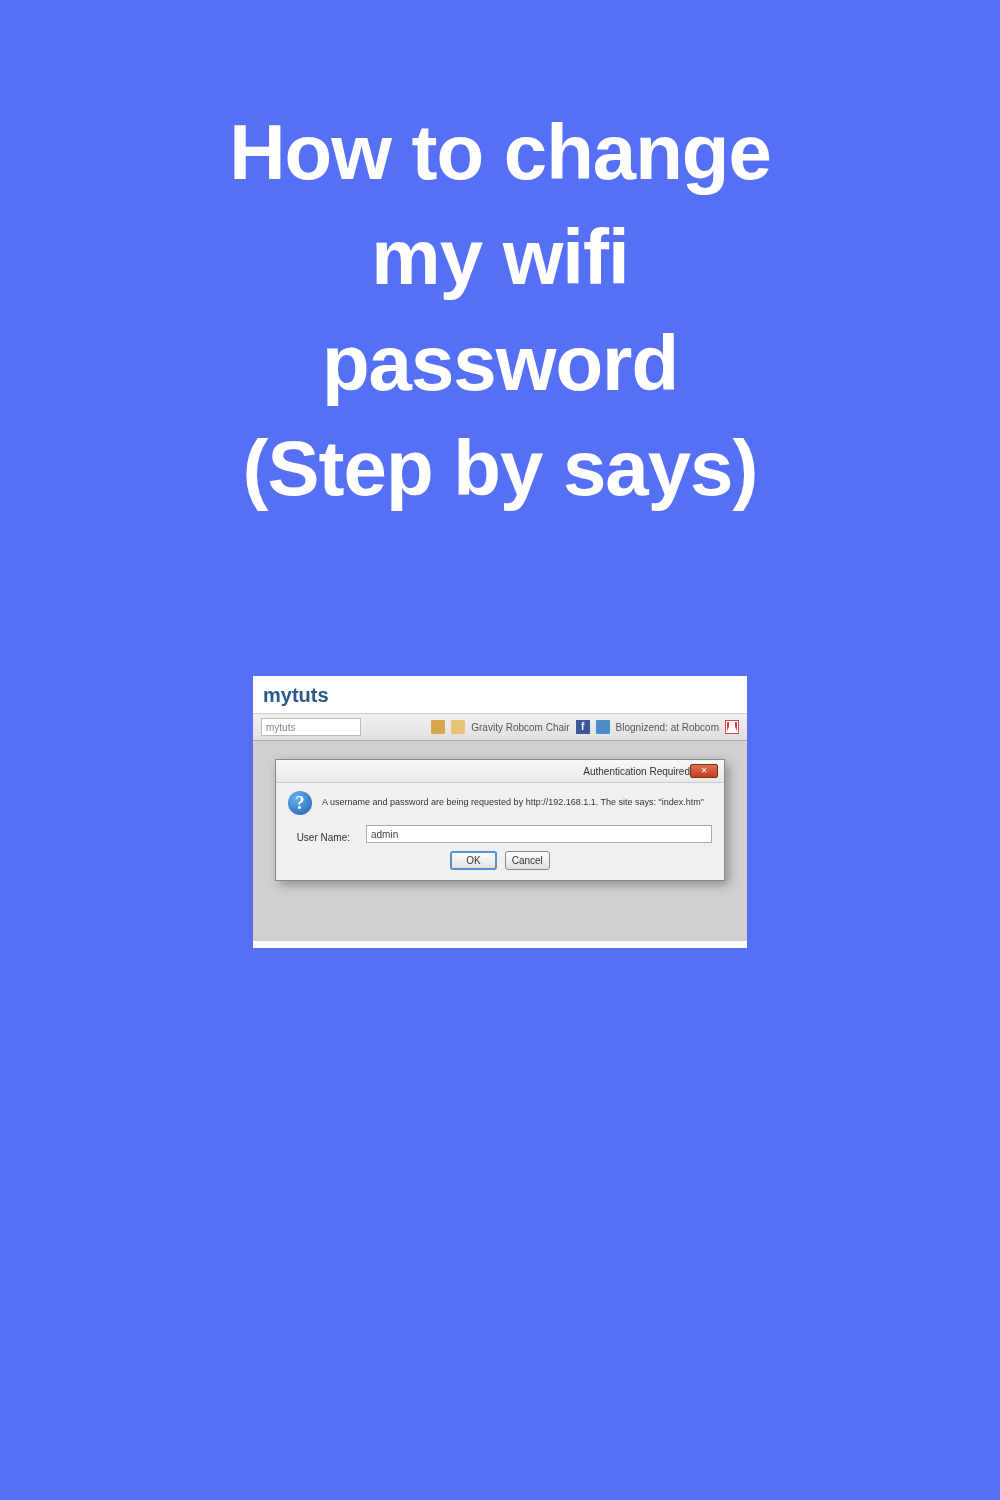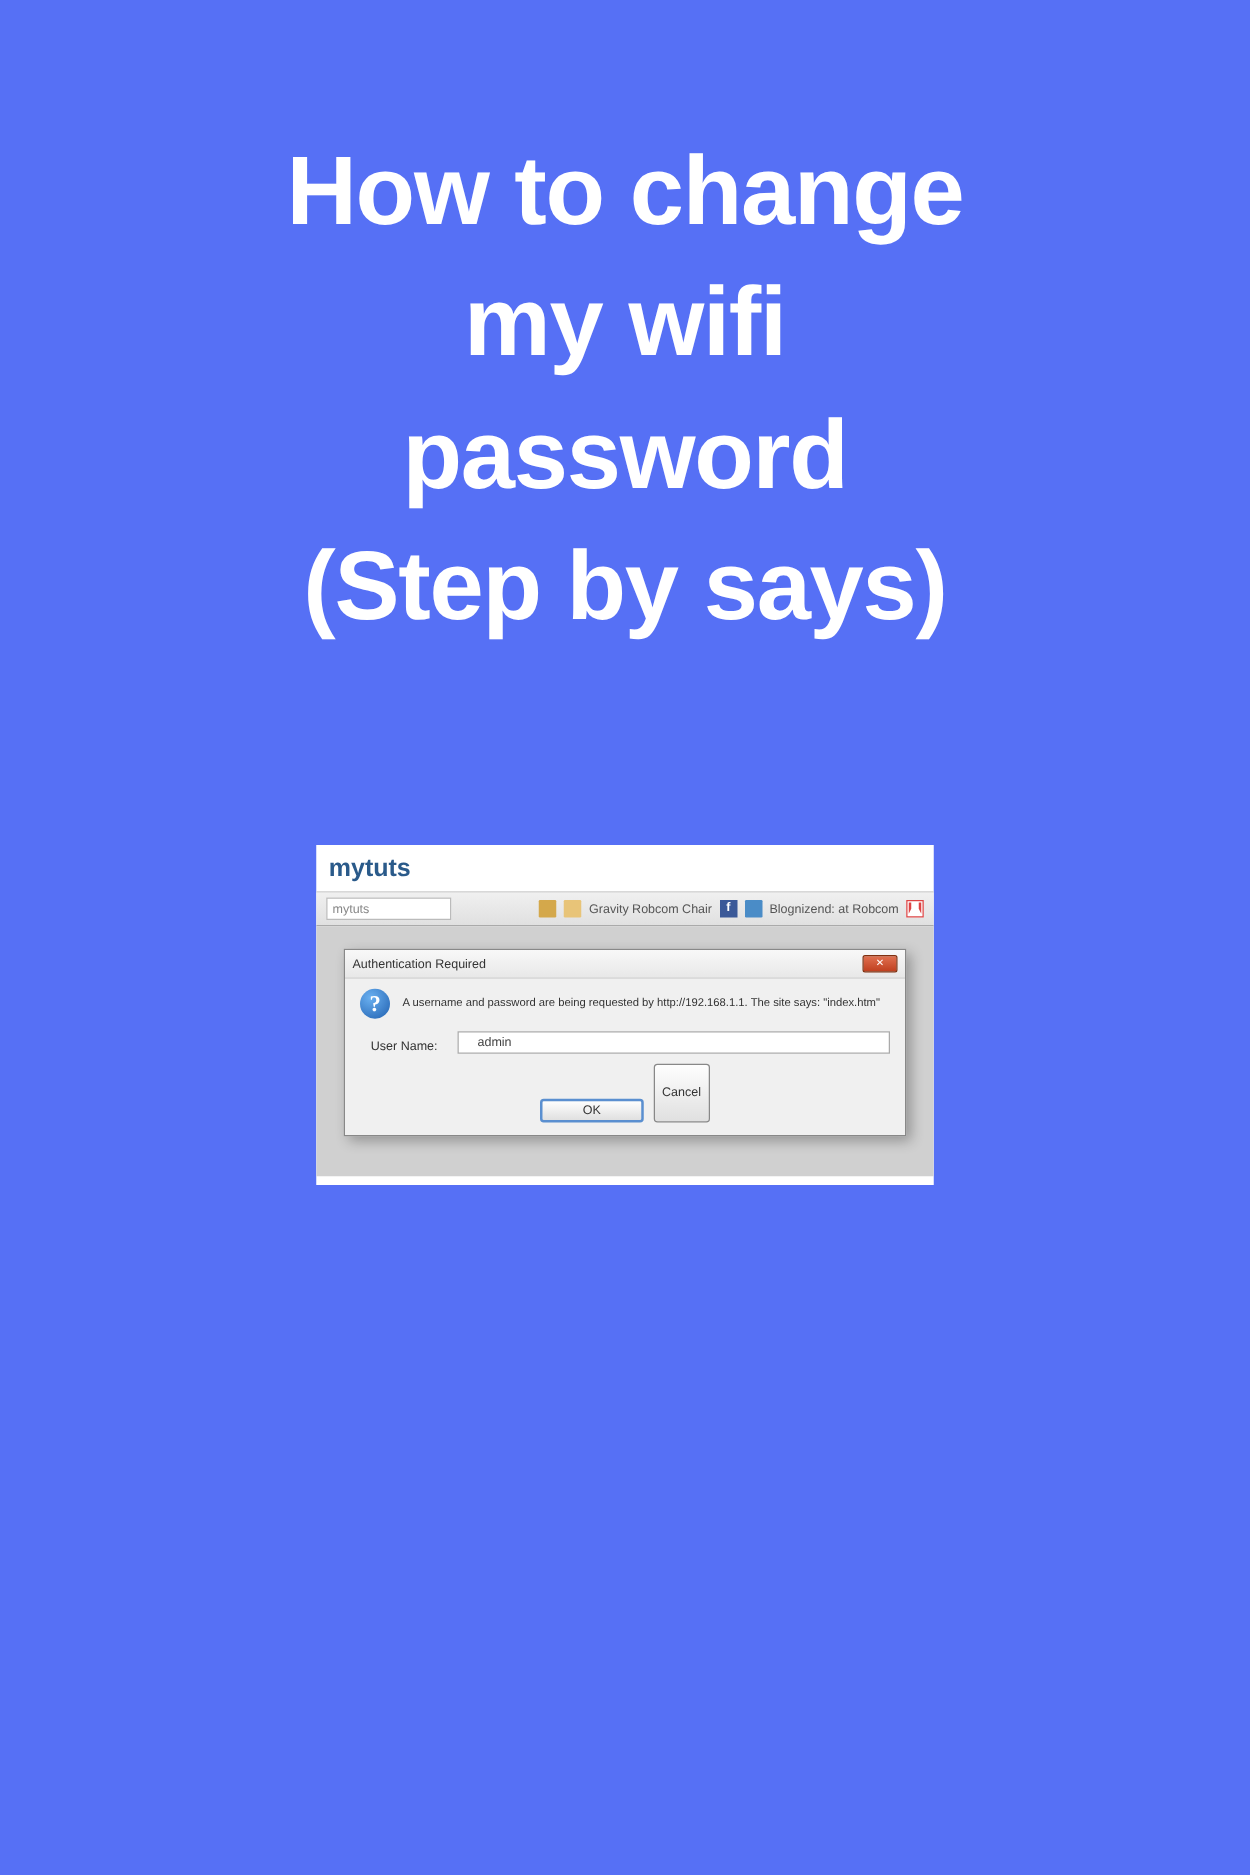--- a/index.html
+++ b/index.html
@@ -99,21 +99,21 @@
       border: 1px solid #888;
       box-shadow: 4px 4px 10px rgba(0,0,0,0.3);
     }
     .dialog-titlebar {
       background: linear-gradient(#f8f8f8, #e8e8e8);
       border-bottom: 1px solid #ccc;
       padding: 4px 6px;
       font-size: 10px;
       color: #333;
       display: flex;
-      justify-content: space-between;
+      justify-content: flex-end;
       align-items: center;
     }
     .close-btn {
       width: 28px;
       height: 14px;
       background: linear-gradient(#e07050, #c04020);
       border: 1px solid #803010;
       border-radius: 2px;
       color: #fff;
       font-size: 8px;
@@ -159,42 +159,41 @@
       color: #333;
       width: 62px;
       text-align: right;
     }
     .form-input {
       height: 18px;
       flex: 1;
       background: #fff;
       border: 1px solid #aaa;
       font-size: 10px;
-      padding: 0 15px;
+      padding: 0 4px;
       color: #444;
     }
     .button-row {
       display: flex;
       justify-content: center;
       gap: 8px;
       margin-top: 8px;
     }
     .dialog-button {
       padding: 3px 6px;
       font-size: 10px;
       background: linear-gradient(#fefefe, #e0e0e0);
       border: 1px solid #888;
       border-radius: 3px;
       color: #333;
       cursor: pointer;
     }
     .dialog-button.primary {
       border: 2px solid #5a8fd0;
-      padding: 2px 32px;
-      margin-top: 28px;
+      padding: 2px 14px;
     }
   </style>
 </head>
 <body>
 
 <div class="title">
   <div>How to change</div>
   <div>my wifi</div>
   <div>password</div>
   <div>(Step by says)</div>

